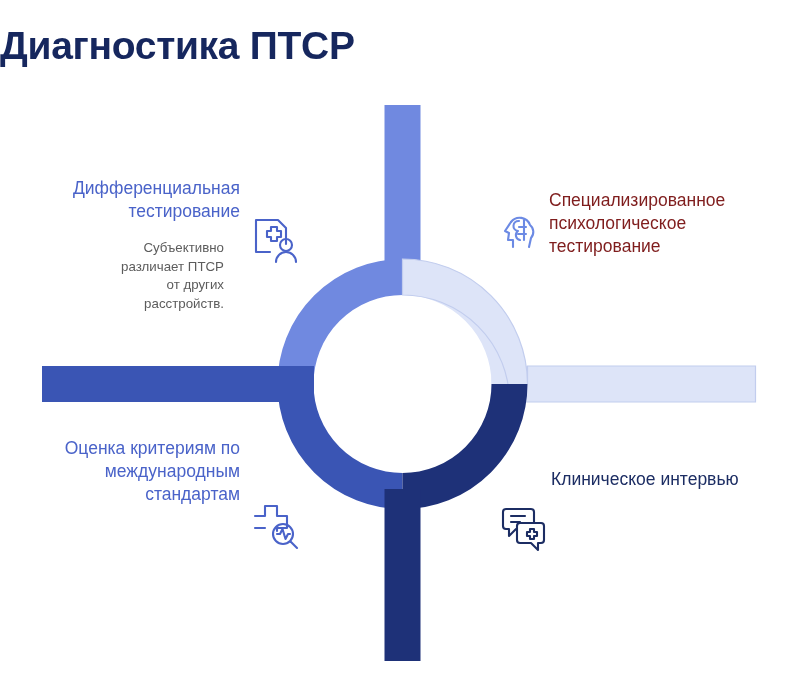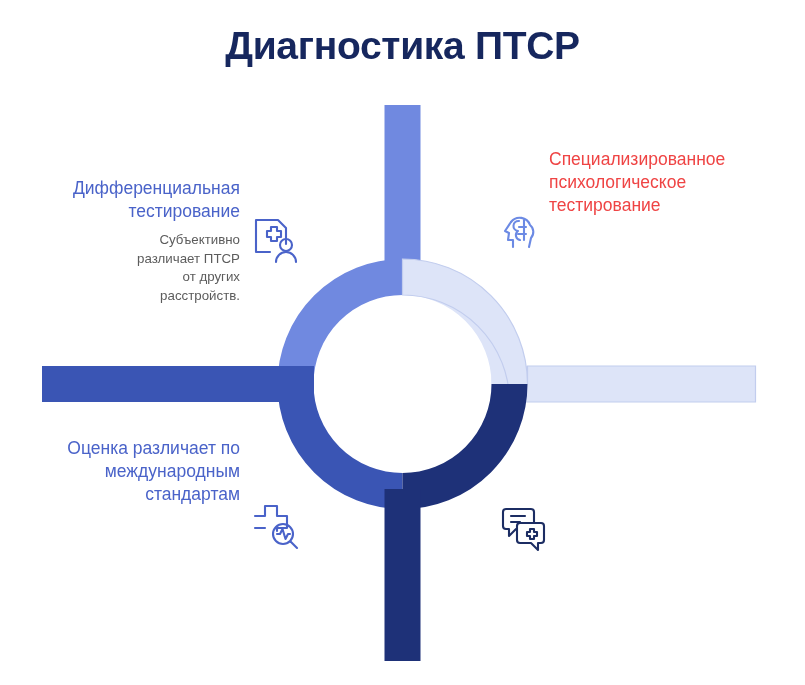--- a/index.html
+++ b/index.html
@@ -15,21 +15,20 @@
     font-family: "Liberation Sans", sans-serif;
     -webkit-font-smoothing: antialiased;
   }
 
   
   .title {
     position: absolute;
     top: 24px;
     left: 0;
     width: 805px;
-    text-align: center;
     font-size: 39px;
     font-weight: bold;
     letter-spacing: -0.3px;
     color: #16275e;
     white-space: nowrap;
   }
 
   
   .diagram {
     position: absolute;
@@ -44,42 +43,42 @@
   .block .heading {
     font-size: 17.5px;
     line-height: 23px;
     font-weight: normal;
     margin: 0 0 8px 0;
   }
   .block .body {
     font-size: 13.3px;
     line-height: 18.5px;
     color: #5c5c5c;
-    margin: 0;
+    margin: 16px;
   }
 
   .block.align-right { text-align: right; }
   .block.align-left  { text-align: left; }
 
   
   #block-differential {
     left: 16px;
     top: 177px;
     width: 224px;
   }
   #block-differential .heading { color: #4a63c9; }
   #block-differential .body { width: 116px; margin-left: auto; }
 
   
   #block-testing {
     left: 549px;
     top: 148px;
     width: 232px;
   }
-  #block-testing .heading { color: #ef4444; }
+  #block-testing .heading { color: #7f1d1d; margin-top: 41px; }
   #block-testing .body { width: 116px; }
 
   
   #block-standards {
     left: 18px;
     top: 437px;
     width: 222px;
   }
   #block-standards .heading { color: #4a63c9; }
   #block-standards .body { width: 122px; margin-left: auto; margin-top: 10px; }
@@ -142,24 +141,25 @@
 <div class="block align-right" id="block-differential">
   <div class="heading">Дифференциальная тестирование</div>
   <div class="body">Субъективно различает ПТСР от других расстройств.</div>
 </div>
 
 <div class="block align-left" id="block-testing">
   <div class="heading">Специализированное психологическое тестирование</div>
 </div>
 
 <div class="block align-right" id="block-standards">
-  <div class="heading">Оценка различает по международным стандартам</div>
+  <div class="heading">Оценка критериям по международным стандартам</div>
 </div>
 
 <div class="block align-left" id="block-interview">
+  <div class="heading">Клиническое интервью</div>
 </div>
 
 <svg class="icon" id="icon-document-person" viewBox="0 0 52 52">
   <g fill="none" stroke="#4a63c9" stroke-width="2.1" stroke-linecap="round" stroke-linejoin="round">
     <path d="M6 6 h22 l8 8 v16 M6 6 v32 h14"></path>
     <path d="M17 17 h4 v-4 h6 v4 h4 v6 h-4 v4 h-6 v-4 h-4 z"></path>
     <circle cx="36" cy="31" r="6"></circle>
     <path d="M26 48 a10 10 0 0 1 20 0"></path>
   </g>
 </svg>

